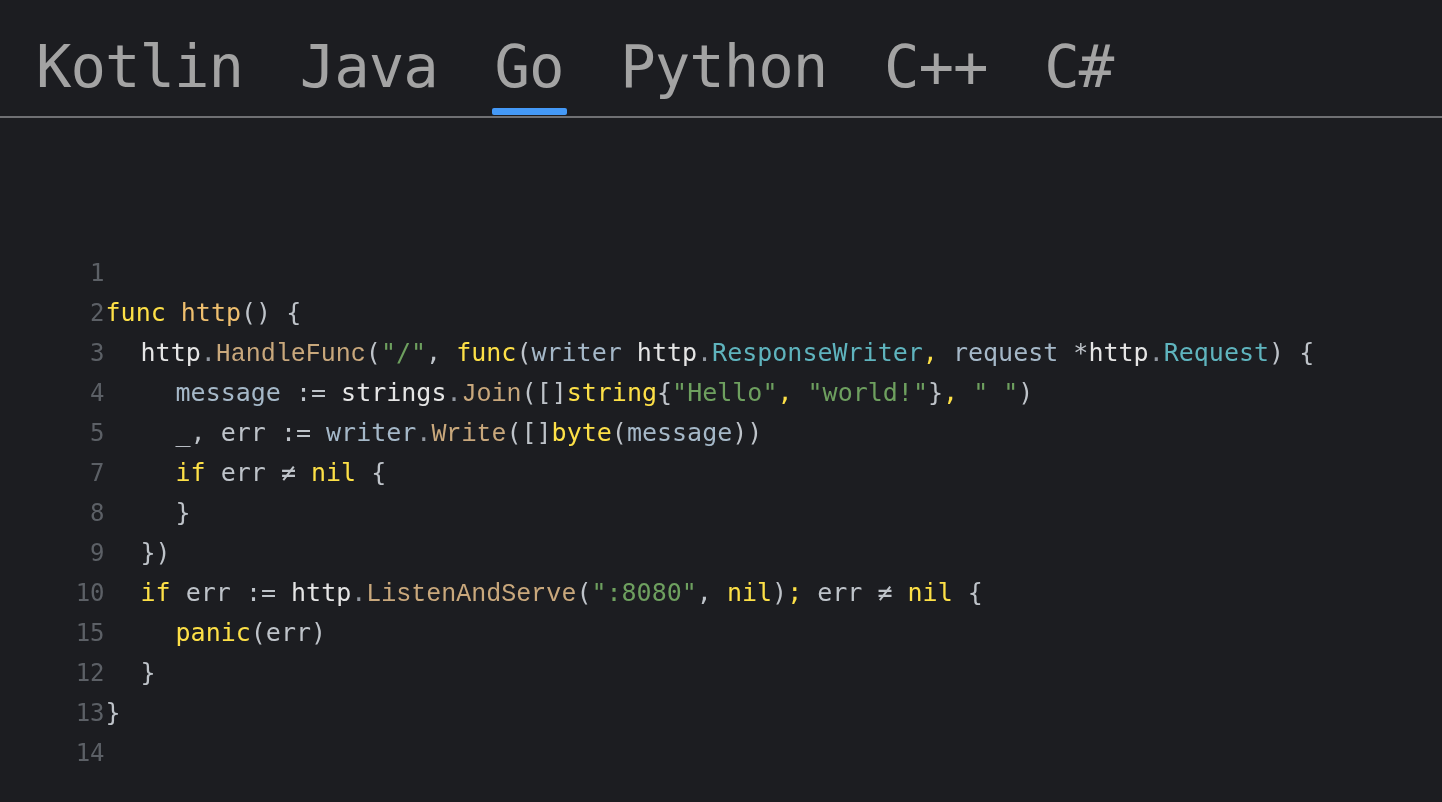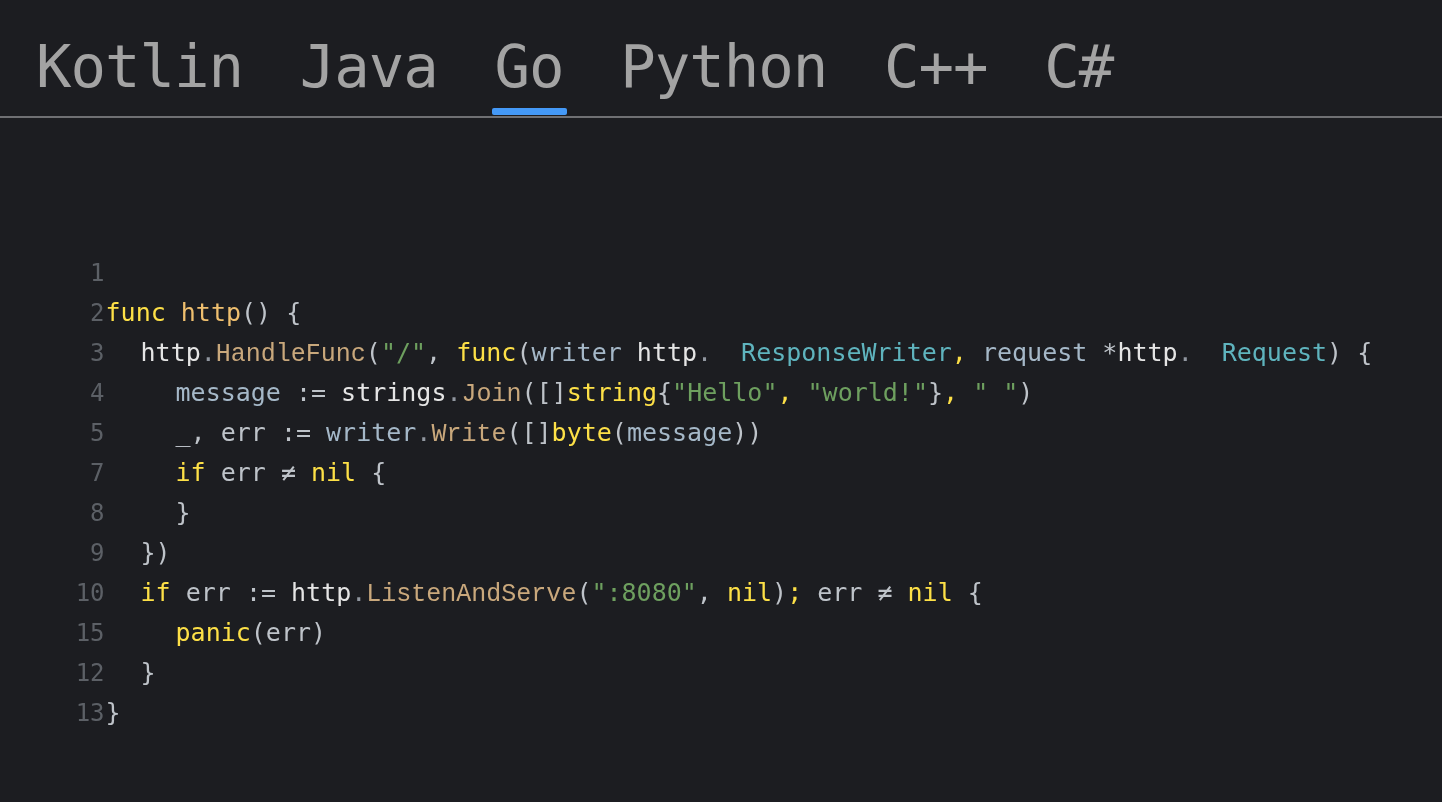--- a/index.html
+++ b/index.html
@@ -74,21 +74,21 @@
     white-space: pre;
     tab-size: 35px;
     -moz-tab-size: 35px;
     vertical-align: top;
     color: #BEC3C9;
   }
   .tok-kw     { color: #fde047; }
   .tok-decl   { color: #EFBF6F; }
   .tok-pkg    { color: #e5e5e5; }
   .tok-method { color: #C9A87C; font-family: Liberation Mono, monospace; }
-  .tok-type   { color: #5FB4BE; margin-left: 29px; }
+  .tok-type   { color: #5FB4BE; }
   .tok-str    { color: #6EA05F; }
   .tok-var    { color: #A5B8C8; }
   .tok-plain  { color: #BEC3C9; }
   .tok-dot    { color: #9197A0; }
 </style>
 </head>
 <body>
 
 <nav class="tabbar">
   <button class="tab">Kotlin</button>
@@ -154,13 +154,17 @@
   <div class="code-line">
     <span class="line-number">12</span>
     <span class="line-content"><span class="tok tok-plain">}</span></span>
   </div>
 
   <div class="code-line">
     <span class="line-number">13</span>
     <span class="line-content"></span>
   </div>
 
+  <div class="code-line">
+    <span class="line-number">14</span>
+    <span class="line-content"></span>
+  </div>
 </main>
 
 </body></html>

